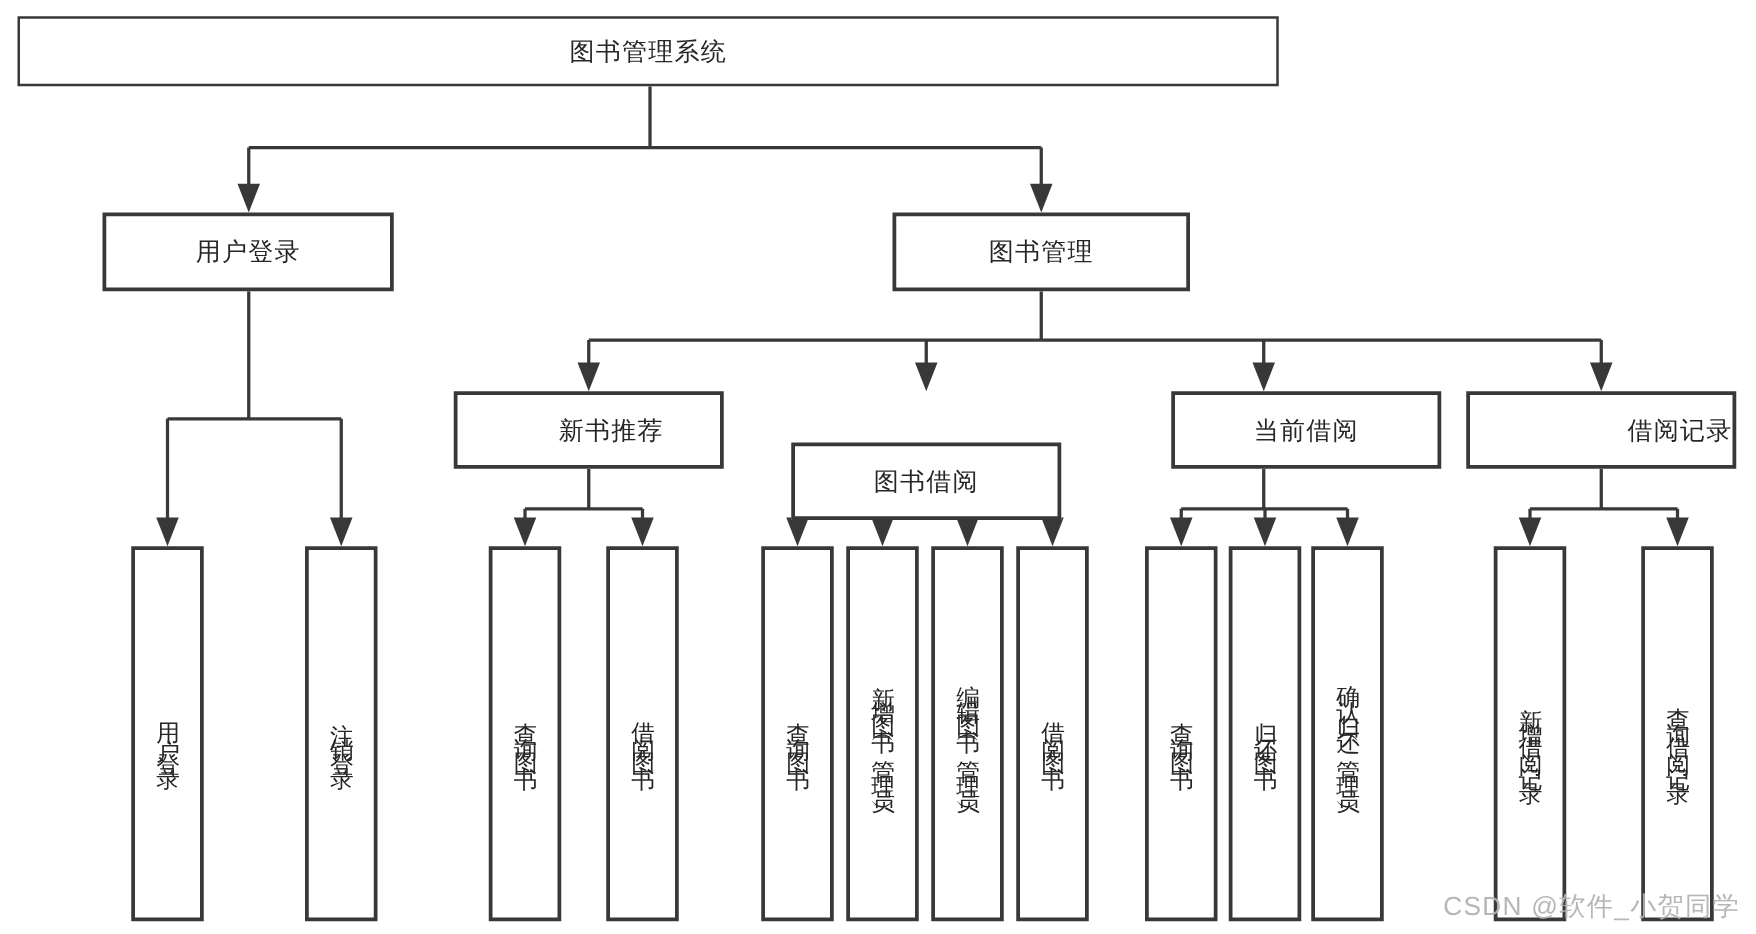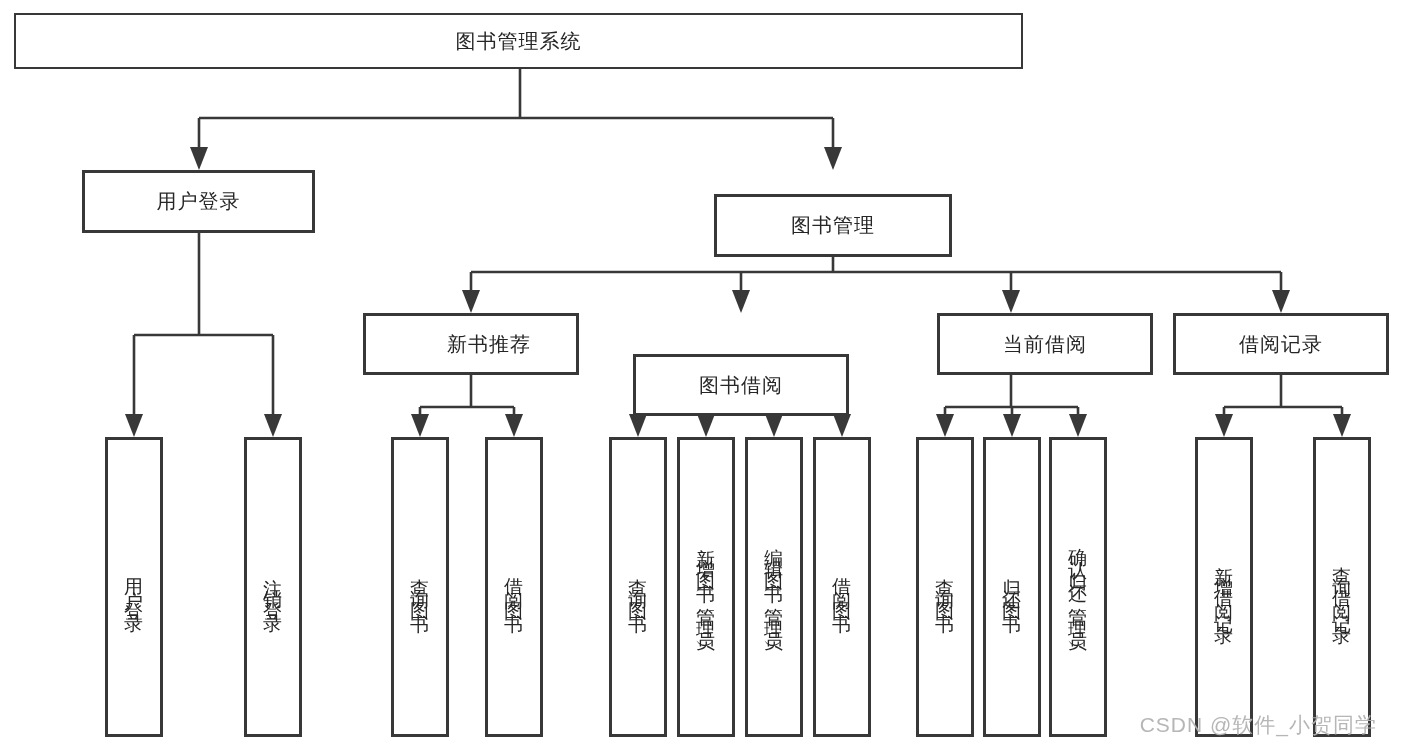--- a/index.html
+++ b/index.html
@@ -27,21 +27,21 @@
   .vlabel{
     writing-mode:vertical-rl;
     text-orientation:mixed;
     font-size:19px;
     letter-spacing:12px;
     line-height:1;
     white-space:nowrap;
   }
   .watermark{
     position:absolute;
-    right:28px;bottom:8px;
+    right:13px;bottom:8px;
     font-size:21px;
     letter-spacing:1px;
     color:rgba(178,178,178,0.95);
     white-space:nowrap;
     z-index:5;
   }
 </style>
 </head>
 <body>
 
@@ -87,34 +87,34 @@
     </g>
   </svg>
 
   <div class="box root" style="left:14px;top:13px;width:1009px;height:56px;">
     <span class="hlabel">图书管理系统</span>
   </div>
 
   <div class="box" style="left:82px;top:170px;width:233px;height:63px;">
     <span class="hlabel">用户登录</span>
   </div>
-  <div class="box" style="left:714px;top:170px;width:238px;height:63px;margin-top:24px;">
+  <div class="box" style="left:714px;top:170px;width:238px;height:63px;">
     <span class="hlabel">图书管理</span>
   </div>
 
   <div class="box" style="left:363px;top:313px;width:216px;height:62px;padding-left:36px;">
     <span class="hlabel">新书推荐</span>
   </div>
   <div class="box" style="left:633px;top:313px;width:216px;height:62px;margin-top:41px;">
     <span class="hlabel">图书借阅</span>
   </div>
   <div class="box" style="left:937px;top:313px;width:216px;height:62px;">
     <span class="hlabel">当前借阅</span>
   </div>
-  <div class="box" style="left:1173px;top:313px;width:216px;height:62px;">
+  <div class="box" style="left:1173px;top:313px;width:216px;height:62px;justify-content:flex-end;">
     <span class="hlabel">借阅记录</span>
   </div>
 
   <div class="box leaf" style="left:105px;">
     <span class="vlabel">用户登录</span>
   </div>
   <div class="box leaf" style="left:244px;">
     <span class="vlabel">注销登录</span>
   </div>
   <div class="box leaf" style="left:391px;">

